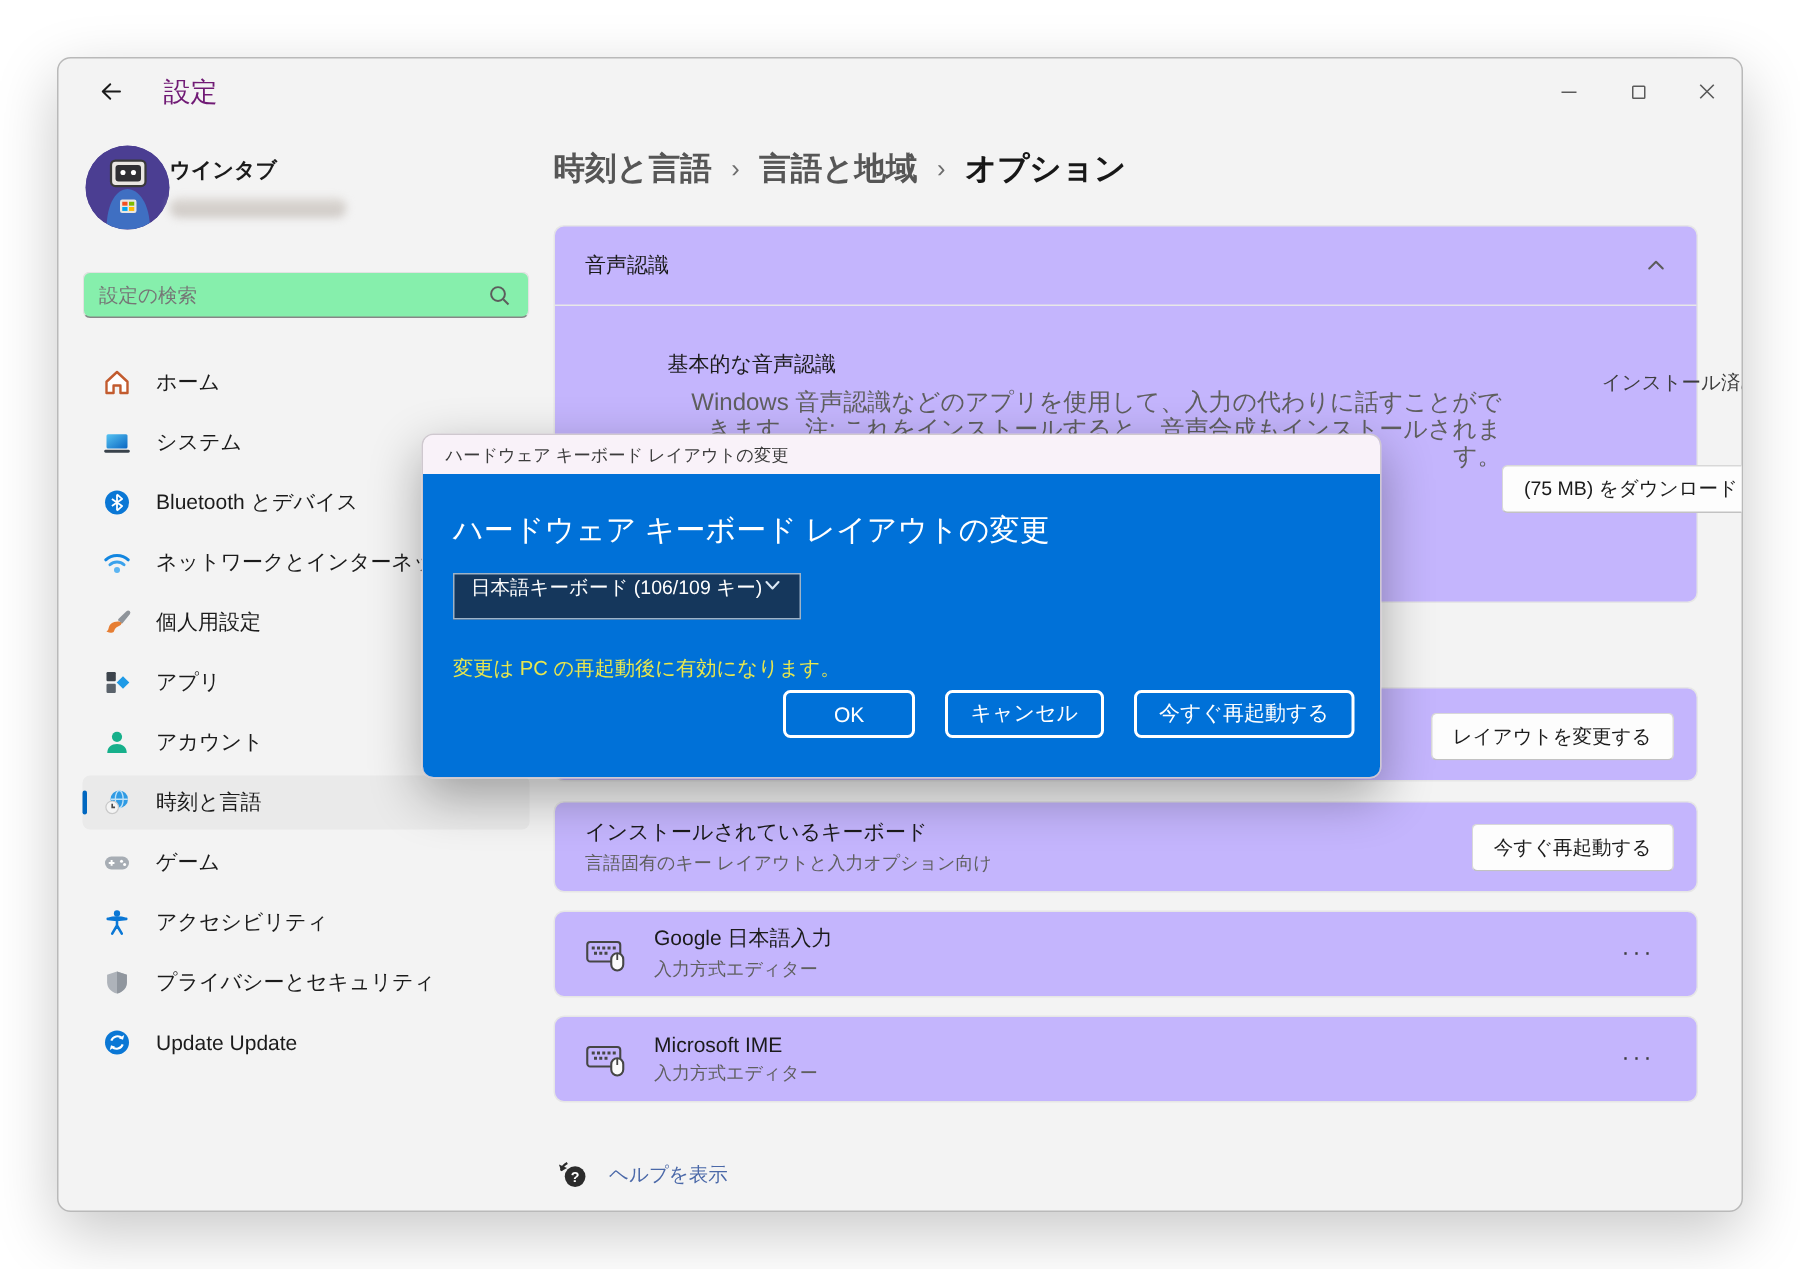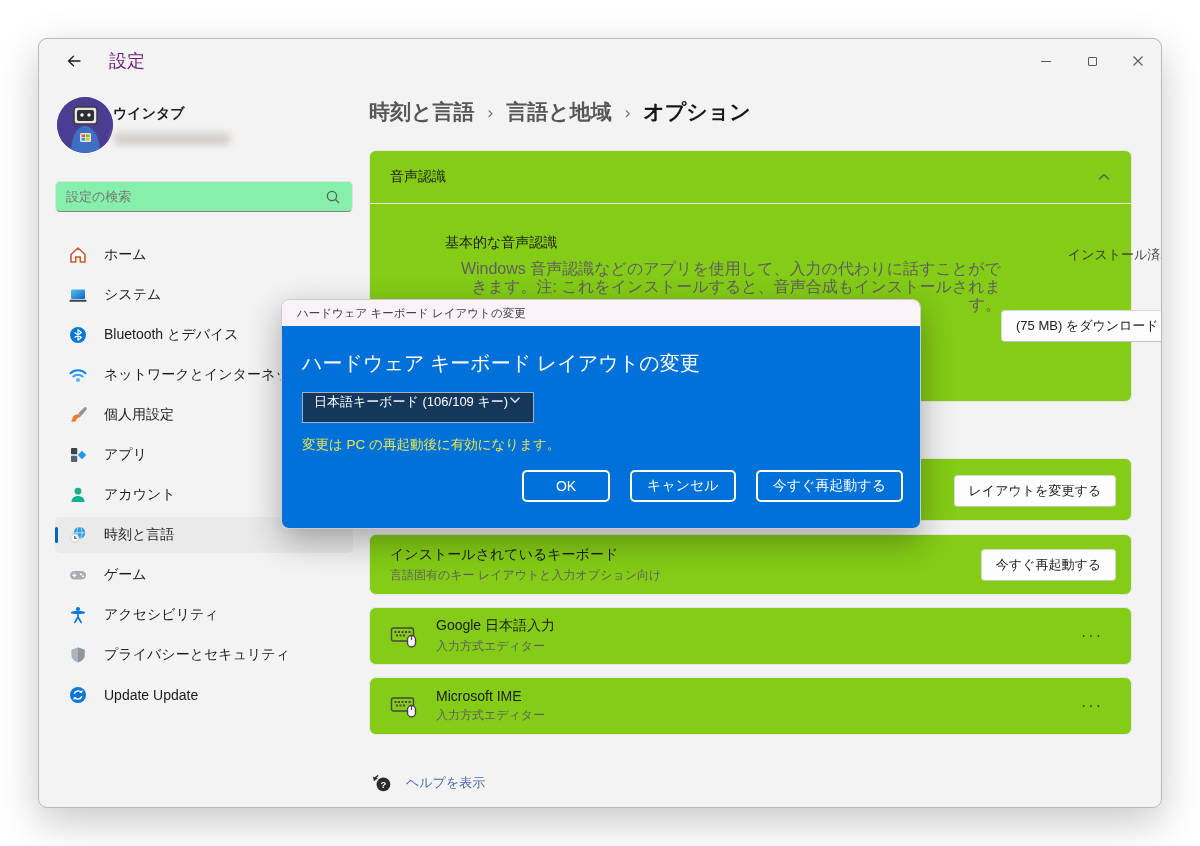--- a/index.html
+++ b/index.html
@@ -30,46 +30,46 @@
   .nav-item { position:relative; height:36px; margin-bottom:4px; border-radius:5px; display:flex; align-items:center; padding:0 13px; gap:16px; font-size:14px; cursor:pointer; }
   .nav-item.selected { background:#eaeaea; }
   .nav-item.selected::before { content:""; position:absolute; left:0; top:10px; width:3px; height:16px; border-radius:2px; background:#0067c0; }
   .nav-item svg { flex:none; }
   
   .main { position:absolute; left:330px; top:44px; right:29px; bottom:0; }
   .breadcrumb { margin-top:15px; display:flex; align-items:center; gap:13px; font-size:21px; font-weight:700; }
   .crumb-dim { color:#565656; cursor:pointer; }
   .crumb-sep { color:#6d6d6d; font-size:17px; font-weight:400; padding-top:2px; }
   .crumb-last { color:#171717; }
-  .card { background:#84cc16; border:1px solid #e6e6e6; border-radius:7px; }
+  .card { background:#c4b5fd; border:1px solid #e6e6e6; border-radius:7px; }
   .card-speech { margin-top:24px; height:252px; }
   .exp-header { height:53px; display:flex; align-items:center; justify-content:space-between; padding:0 20px; font-size:14px; border-bottom:1px solid #e8e8e8; }
   .exp-body { display:flex; justify-content:space-between; padding:30px 46px 0 75px; }
   .item-title { font-size:14px; color:#1b1b1b; }
   .item-desc { margin-top:8px; font-size:16px; line-height:18px; color:#5f5f5f; width:556px;text-align:right; }
   .speech-right { display:flex; flex-direction:column; align-items:flex-end; padding-top:12px; gap:46px; flex:none; }
   .status-text { font-size:13px; color:#3c3c3c; }
   .btn { background:#fdfdfd; border:1px solid #d8d8d8; border-bottom-color:#c2c2c2; border-radius:4px; font-size:13px; color:#1b1b1b; padding:6px 14px; font-family:inherit; cursor:pointer; white-space:nowrap; }
   .card-hwlayout { margin-top:56px; height:63px; position:relative; }
   .card-hwlayout .btn { position:absolute; right:15px; top:16px; }
   .card-installed { margin-top:13px; height:61px; display:flex; align-items:center; justify-content:space-between; padding:0 15px 0 20px; }
   .kb-card { margin-top:12px; height:58px; display:flex; align-items:center; padding:0 20px; gap:18px; }
   .kb-name { font-size:14px; }
   .kb-desc { margin-top:3px; font-size:12px; color:#5f5f5f; }
   .more-btn { margin-left:auto; font-size:16px; letter-spacing:2px; color:#3c3c3c; cursor:pointer; padding:4px 8px; border-radius:4px; }
   .help-row { margin-top:37px; display:flex; align-items:center; gap:13px; padding-left:2px; }
   .help-link { font-size:13px; color:#4a68a8; cursor:pointer; }
   
-  .dialog { position:absolute; left:242px; top:260px; width:640px; border-radius:8px; overflow:hidden; box-shadow:0 12px 34px rgba(0,0,0,.32); border:1px solid #cfc8cf; z-index:10; }
+  .dialog { position:absolute; left:242px; top:250px; width:640px; border-radius:8px; overflow:hidden; box-shadow:0 12px 34px rgba(0,0,0,.32); border:1px solid #cfc8cf; z-index:10; }
   .dlg-titlebar { height:26px; background:#f9f2f9; display:flex; align-items:center; padding:0 15px; font-size:11.5px; color:#3c3c3c; }
   .dlg-body { height:202px; background:#0071d8; color:#fff; padding:0 20px; position:relative; }
   .dlg-heading { padding-top:24px; font-size:20px; font-weight:400; }
   .dlg-select { margin-top:15px; width:232px; height:31px; background:#15375c; border:1px solid #9db3c8; display:flex; align-items:flex-start; justify-content:space-between; padding:0 11px; cursor:pointer; }
   .dlg-select-value { font-size:13px; color:#fff; white-space:nowrap; overflow:hidden; }
-  .dlg-note { margin-top:13px; font-size:13.5px; color:#e9e74d; }
+  .dlg-note { margin-top:24px; font-size:13.5px; color:#e9e74d; }
   .dlg-buttons { position:absolute; right:17px; bottom:26px; display:flex; gap:20px; }
   .dlg-btn { min-width:88px; height:32px; background:transparent; border:2px solid #ffffff; border-radius:5px; color:#fff; font-size:14px; display:flex; align-items:center; justify-content:center; padding:0 15px; cursor:pointer; font-family:inherit; }
 </style>
 </head>
 <body>
 
 <div class="window">
 
   <div class="titlebar">
     <div class="back-btn">

